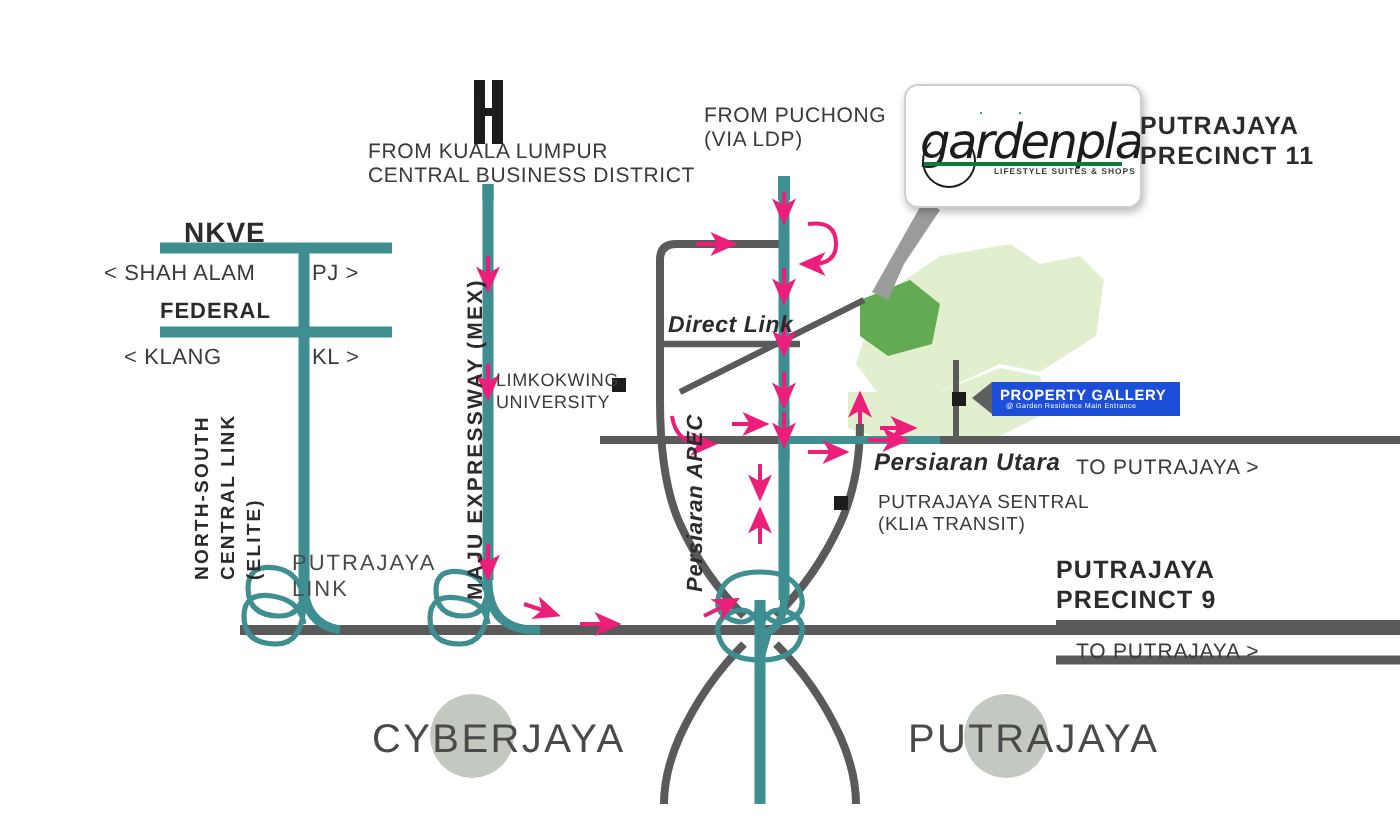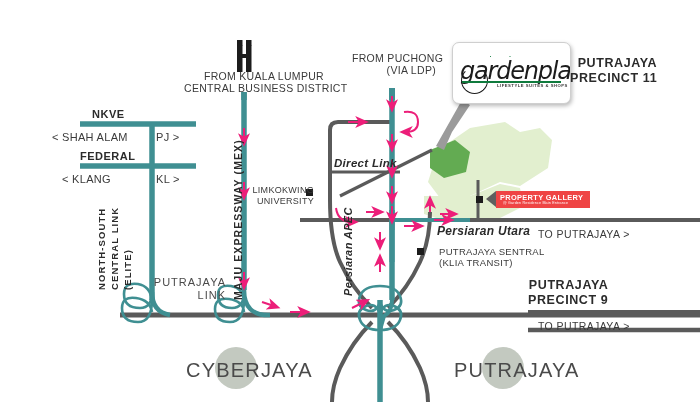--- a/index.html
+++ b/index.html
@@ -2,35 +2,35 @@
 <html><head>
 <meta charset="utf-8">
 <style>
   html,body{margin:0;padding:0;background:#ffffff;}
   body{width:700px;height:415px;position:relative;overflow:hidden;
        font-family:"Liberation Sans",sans-serif;color:#2b2b2b;}
   #map{position:absolute;left:0;top:0;width:700px;height:415px;}
   .lbl{position:absolute;white-space:pre;line-height:1.18;}
   .bold{font-weight:bold;}
   .ital{font-style:italic;font-weight:bold;}
-  .ctr{text-align:right;}
+  .ctr{text-align:left;}
   .rot{transform-origin:0 0;}
   .city{position:absolute;font-size:20px;letter-spacing:1.2px;color:#4a4a4a;}
   .logobox{position:absolute;left:452px;top:42px;width:117px;height:60px;
            background:#ffffff;border:1px solid #cfcfcf;border-radius:7px;
            box-shadow:1px 2px 4px rgba(0,0,0,.28);overflow:hidden;}
   .logo-word{position:absolute;left:7px;top:14px;font-family:"DejaVu Sans",sans-serif;
              font-size:24px;font-style:italic;color:#1c1c1c;letter-spacing:-1.2px;}
   .logo-rule{position:absolute;left:9px;top:38px;width:99px;height:1.6px;background:#0f7a3d;}
   .logo-tag{position:absolute;left:44px;top:40px;font-size:4.2px;font-weight:bold;
             letter-spacing:.5px;color:#3a3a3a;}
   .logo-ring{position:absolute;left:8px;top:24px;width:25px;height:25px;
              border:1.8px solid #1c1c1c;border-radius:50%;border-top-color:transparent;}
   .logo-dots{position:absolute;left:36px;top:8px;font-size:9px;color:#0f7a3d;letter-spacing:7px;}
-  .pgbox{position:absolute;left:496px;top:191px;width:94px;height:17px;background:#ef4444;}
+  .pgbox{position:absolute;left:496px;top:191px;width:94px;height:17px;background:#1d4ed8;}
   .pgbox .t1{position:absolute;left:4px;top:2px;font-size:7.4px;font-weight:bold;
              color:#ffffff;letter-spacing:.35px;}
   .pgbox .t2{position:absolute;left:7px;top:10px;font-size:3.6px;color:#ffffff;letter-spacing:.2px;}
   .pgtail{position:absolute;left:486px;top:191px;width:0;height:0;
           border-top:8.5px solid transparent;border-bottom:8.5px solid transparent;
           border-right:10px solid #5f5f5f;}
 </style>
 </head>
 <body>
 
@@ -177,21 +177,21 @@
 </div>
 
 <div class="lbl bold ctr" style="left:570px;top:56px;font-size:12.5px;letter-spacing:.6px;"><span>PUTRAJAYA</span><br><span>PRECINCT 11</span></div>
 
 <div class="lbl bold ctr" style="left:528px;top:278px;font-size:12.5px;letter-spacing:.6px;"><span>PUTRAJAYA</span><br><span>PRECINCT 9</span></div>
 
 <div class="lbl ctr" style="left:184px;top:70px;width:140px;font-size:10.5px;letter-spacing:.3px;color:#3a3a3a;"><span>FROM KUALA LUMPUR</span><br><span>CENTRAL BUSINESS DISTRICT</span></div>
 
 <div class="lbl ctr" style="left:352px;top:52px;width:84px;font-size:10.5px;letter-spacing:.3px;color:#3a3a3a;"><span>FROM PUCHONG</span><br><span>(VIA LDP)</span></div>
 
-<div class="lbl bold" style="left:92px;top:108px;font-size:11px;letter-spacing:.5px;">NKVE</div>
+<div class="lbl bold" style="left:92px;top:108px;font-size:14px;letter-spacing:.5px;">NKVE</div>
 <div class="lbl" style="left:52px;top:131px;font-size:11px;color:#3a3a3a;letter-spacing:.3px;">&lt; SHAH ALAM</div>
 <div class="lbl" style="left:156px;top:131px;font-size:11px;color:#3a3a3a;letter-spacing:.3px;text-align:center;">PJ &gt;</div>
 
 <div class="lbl bold" style="left:80px;top:150px;font-size:11px;letter-spacing:.5px;">FEDERAL</div>
 <div class="lbl" style="left:62px;top:173px;font-size:11px;color:#3a3a3a;letter-spacing:.3px;">&lt; KLANG</div>
 <div class="lbl" style="left:156px;top:173px;font-size:11px;color:#3a3a3a;letter-spacing:.3px;">KL &gt;</div>
 
 <div class="lbl bold rot" style="left:96px;top:290px;font-size:9.5px;letter-spacing:1.1px;transform:rotate(-90deg);">NORTH-SOUTH</div>
 <div class="lbl bold rot" style="left:109px;top:290px;font-size:9.5px;letter-spacing:1.1px;transform:rotate(-90deg);">CENTRAL LINK</div>
 <div class="lbl bold rot" style="left:122px;top:290px;font-size:9.5px;letter-spacing:1.1px;transform:rotate(-90deg);">(ELITE)</div>

